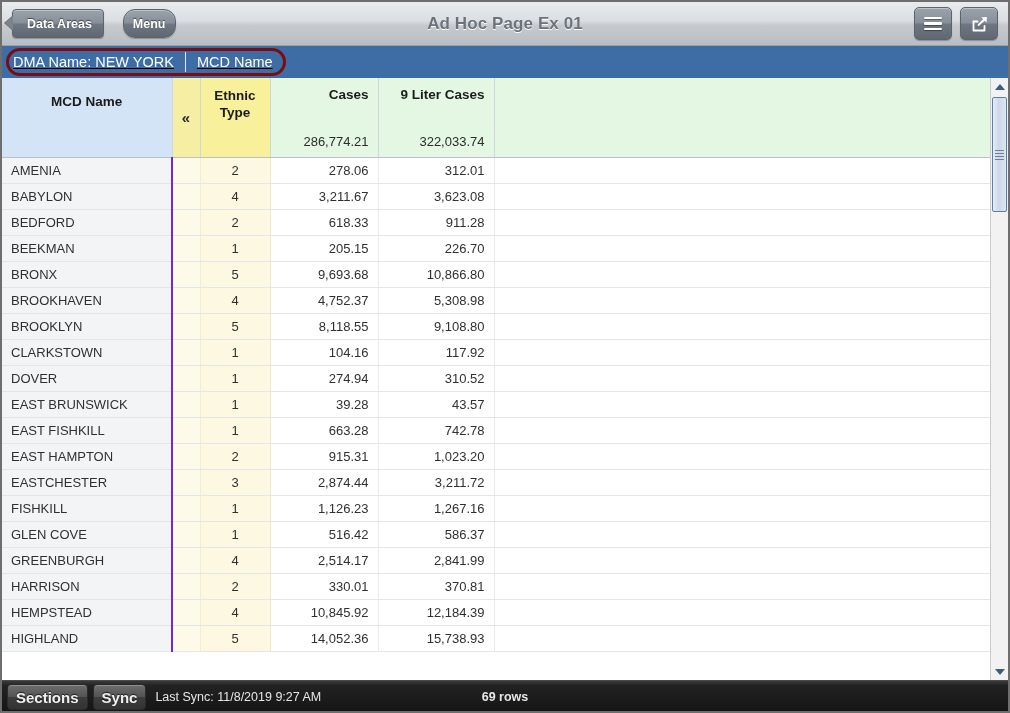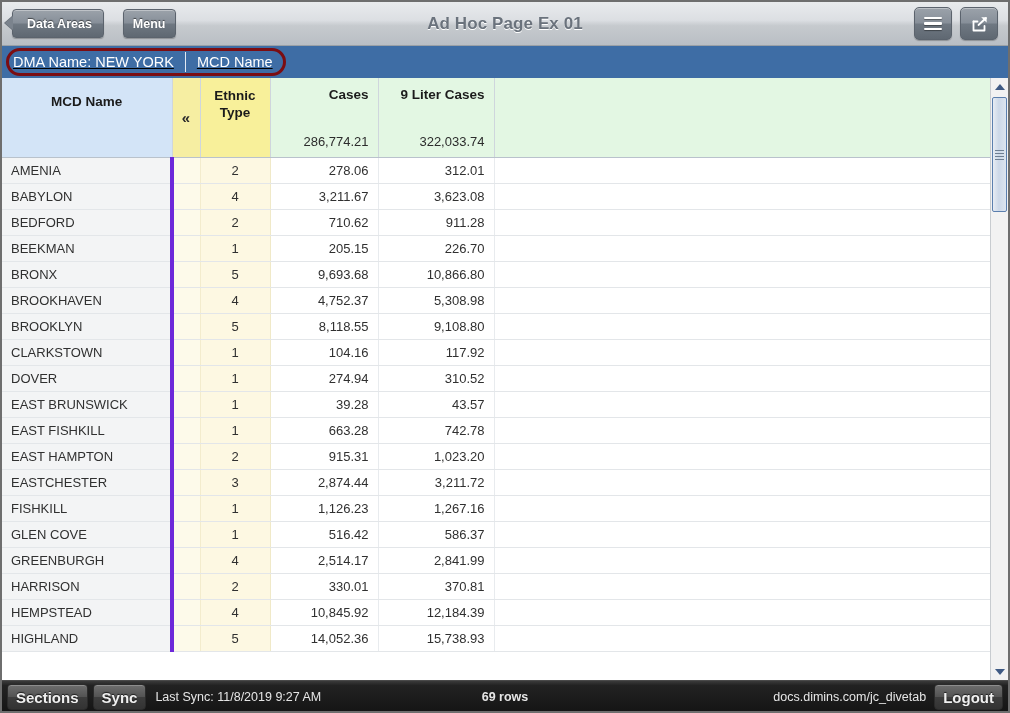--- a/index.html
+++ b/index.html
@@ -84,21 +84,21 @@
     height: 29px;
     padding: 0 9px;
     display: flex;
     align-items: center;
     font-size: 12.5px;
     font-weight: bold;
     color: #ffffff;
     text-shadow: 0 -1px 1px rgba(0,0,0,0.55);
     background: linear-gradient(to bottom, #9ba2aa 0%, #878f99 48%, #6f7882 52%, #5f6872 100%);
     border: 1px solid #5b636d;
-    border-radius: 4px;
+    border-radius: 12px;
     box-shadow: inset 0 1px 0 rgba(255,255,255,0.35), 0 1px 1px rgba(0,0,0,0.25);
     box-sizing: border-box;
   }
   .btn-group-right {
     position: absolute;
     right: 10px;
     top: 5px;
     display: flex;
     align-items: center;
     gap: 8px;
@@ -244,21 +244,21 @@
     height: 26px;
     padding: 0 9px;
     border-bottom: 1px solid #e3e6e9;
     border-right: 1px solid #e8ebee;
     box-sizing: border-box;
     font-size: 13px;
     color: #303030;
     white-space: nowrap;
     overflow: hidden;
   }
-  td.c-name { background: #f3f4f5; border-right: 4px solid #6d28d9; }
+  td.c-name { background: #f3f4f5; border-right: 2px solid #6d28d9; }
   td.c-collapse { background: #fdfaea; border-right: 1px solid #f3eccd; padding: 0; }
   td.c-ethnic { background: #fdf8e2; text-align: center; border-right: 1px solid #f0e9c8; }
   td.c-cases { background: #ffffff; text-align: right; }
   td.c-liter { background: #ffffff; text-align: right; }
   td.c-blank { background: #ffffff; border-right: none; }
 
   
   .vscroll {
     position: absolute;
     right: 0;
@@ -464,21 +464,21 @@
             <td class="c-collapse"></td>
             <td class="c-ethnic">4</td>
             <td class="c-cases">3,211.67</td>
             <td class="c-liter">3,623.08</td>
             <td class="c-blank"></td>
           </tr>
           <tr>
             <td class="c-name">BEDFORD</td>
             <td class="c-collapse"></td>
             <td class="c-ethnic">2</td>
-            <td class="c-cases">710.62</td>
+            <td class="c-cases">618.33</td>
             <td class="c-liter">911.28</td>
             <td class="c-blank"></td>
           </tr>
           <tr>
             <td class="c-name">BEEKMAN</td>
             <td class="c-collapse"></td>
             <td class="c-ethnic">1</td>
             <td class="c-cases">205.15</td>
             <td class="c-liter">226.70</td>
             <td class="c-blank"></td>
@@ -626,21 +626,15 @@
 
   <div class="footer">
     <div class="ft-btn">
       <span>Sections</span>
     </div>
     <div class="ft-btn">
       <span>Sync</span>
     </div>
     <div class="ft-text ft-sync">Last Sync: 11/8/2019 9:27 AM</div>
     <div class="ft-rows">69 rows</div>
-    <div class="ft-right">
-      <div class="ft-text">docs.dimins.com/jc_divetab</div>
-      <div class="ft-btn">
-        <span>Logout</span>
-      </div>
-    </div>
   </div>
 
 </div>
 
 </body></html>

